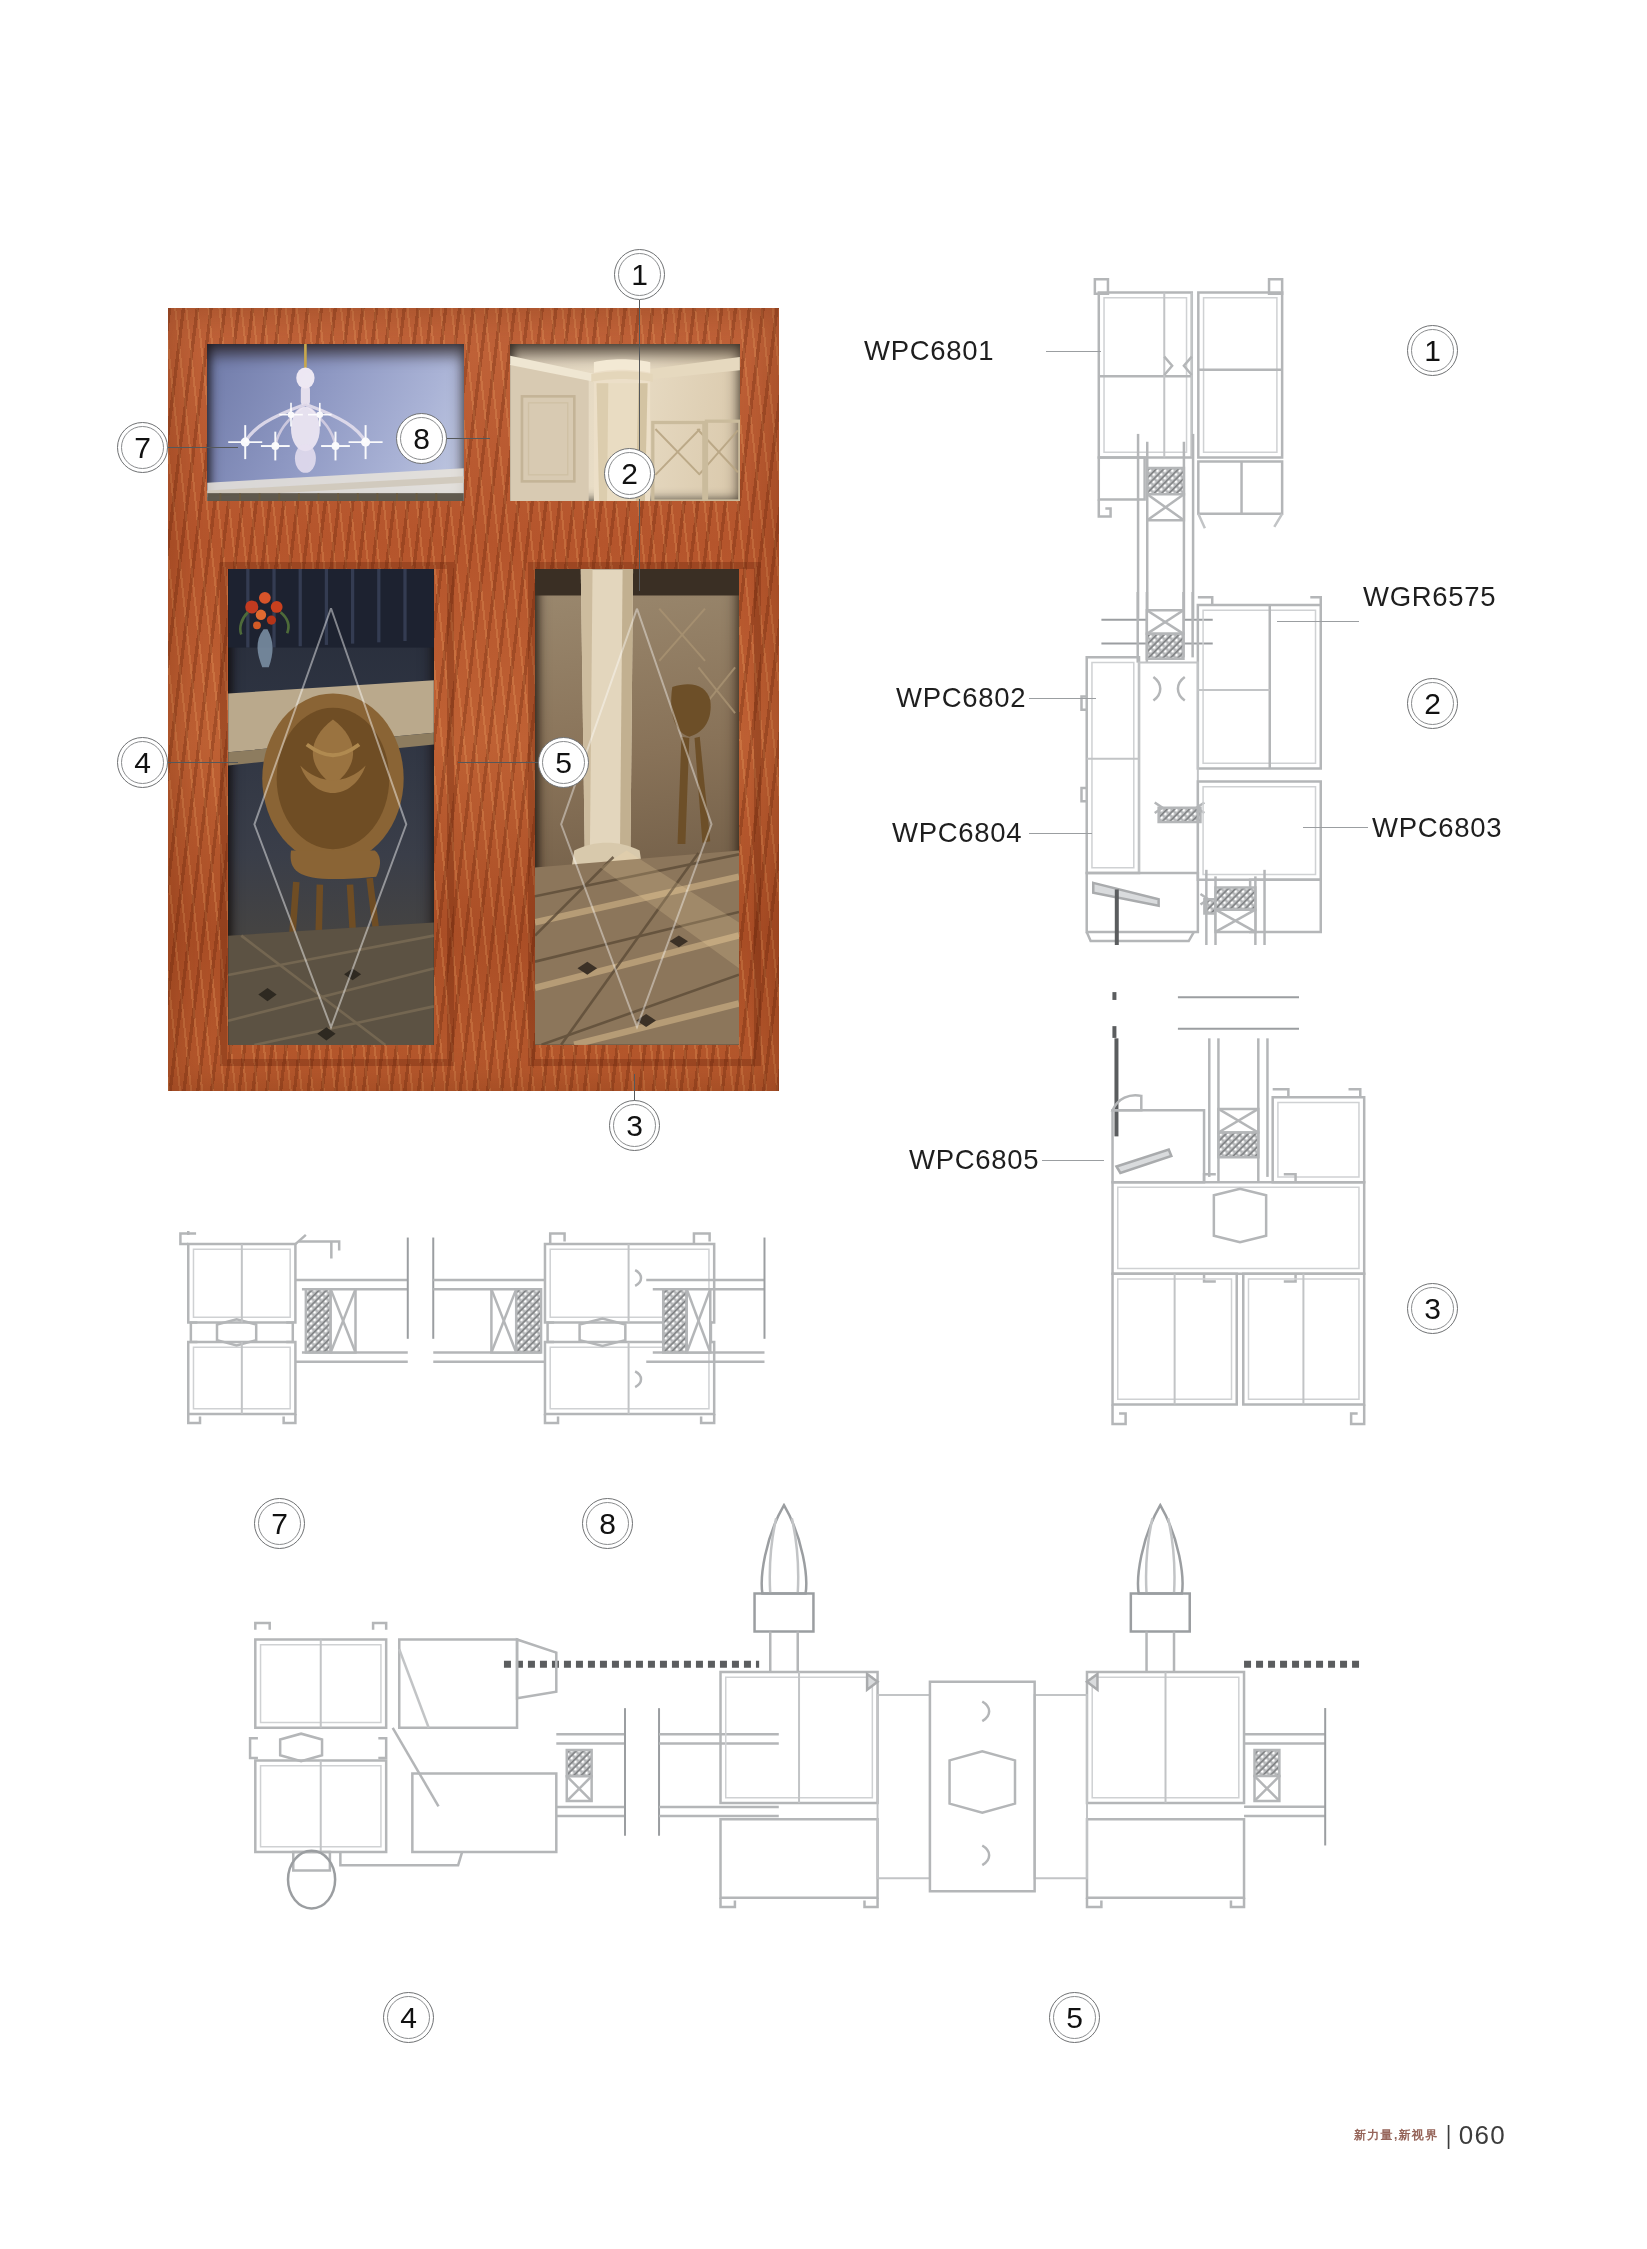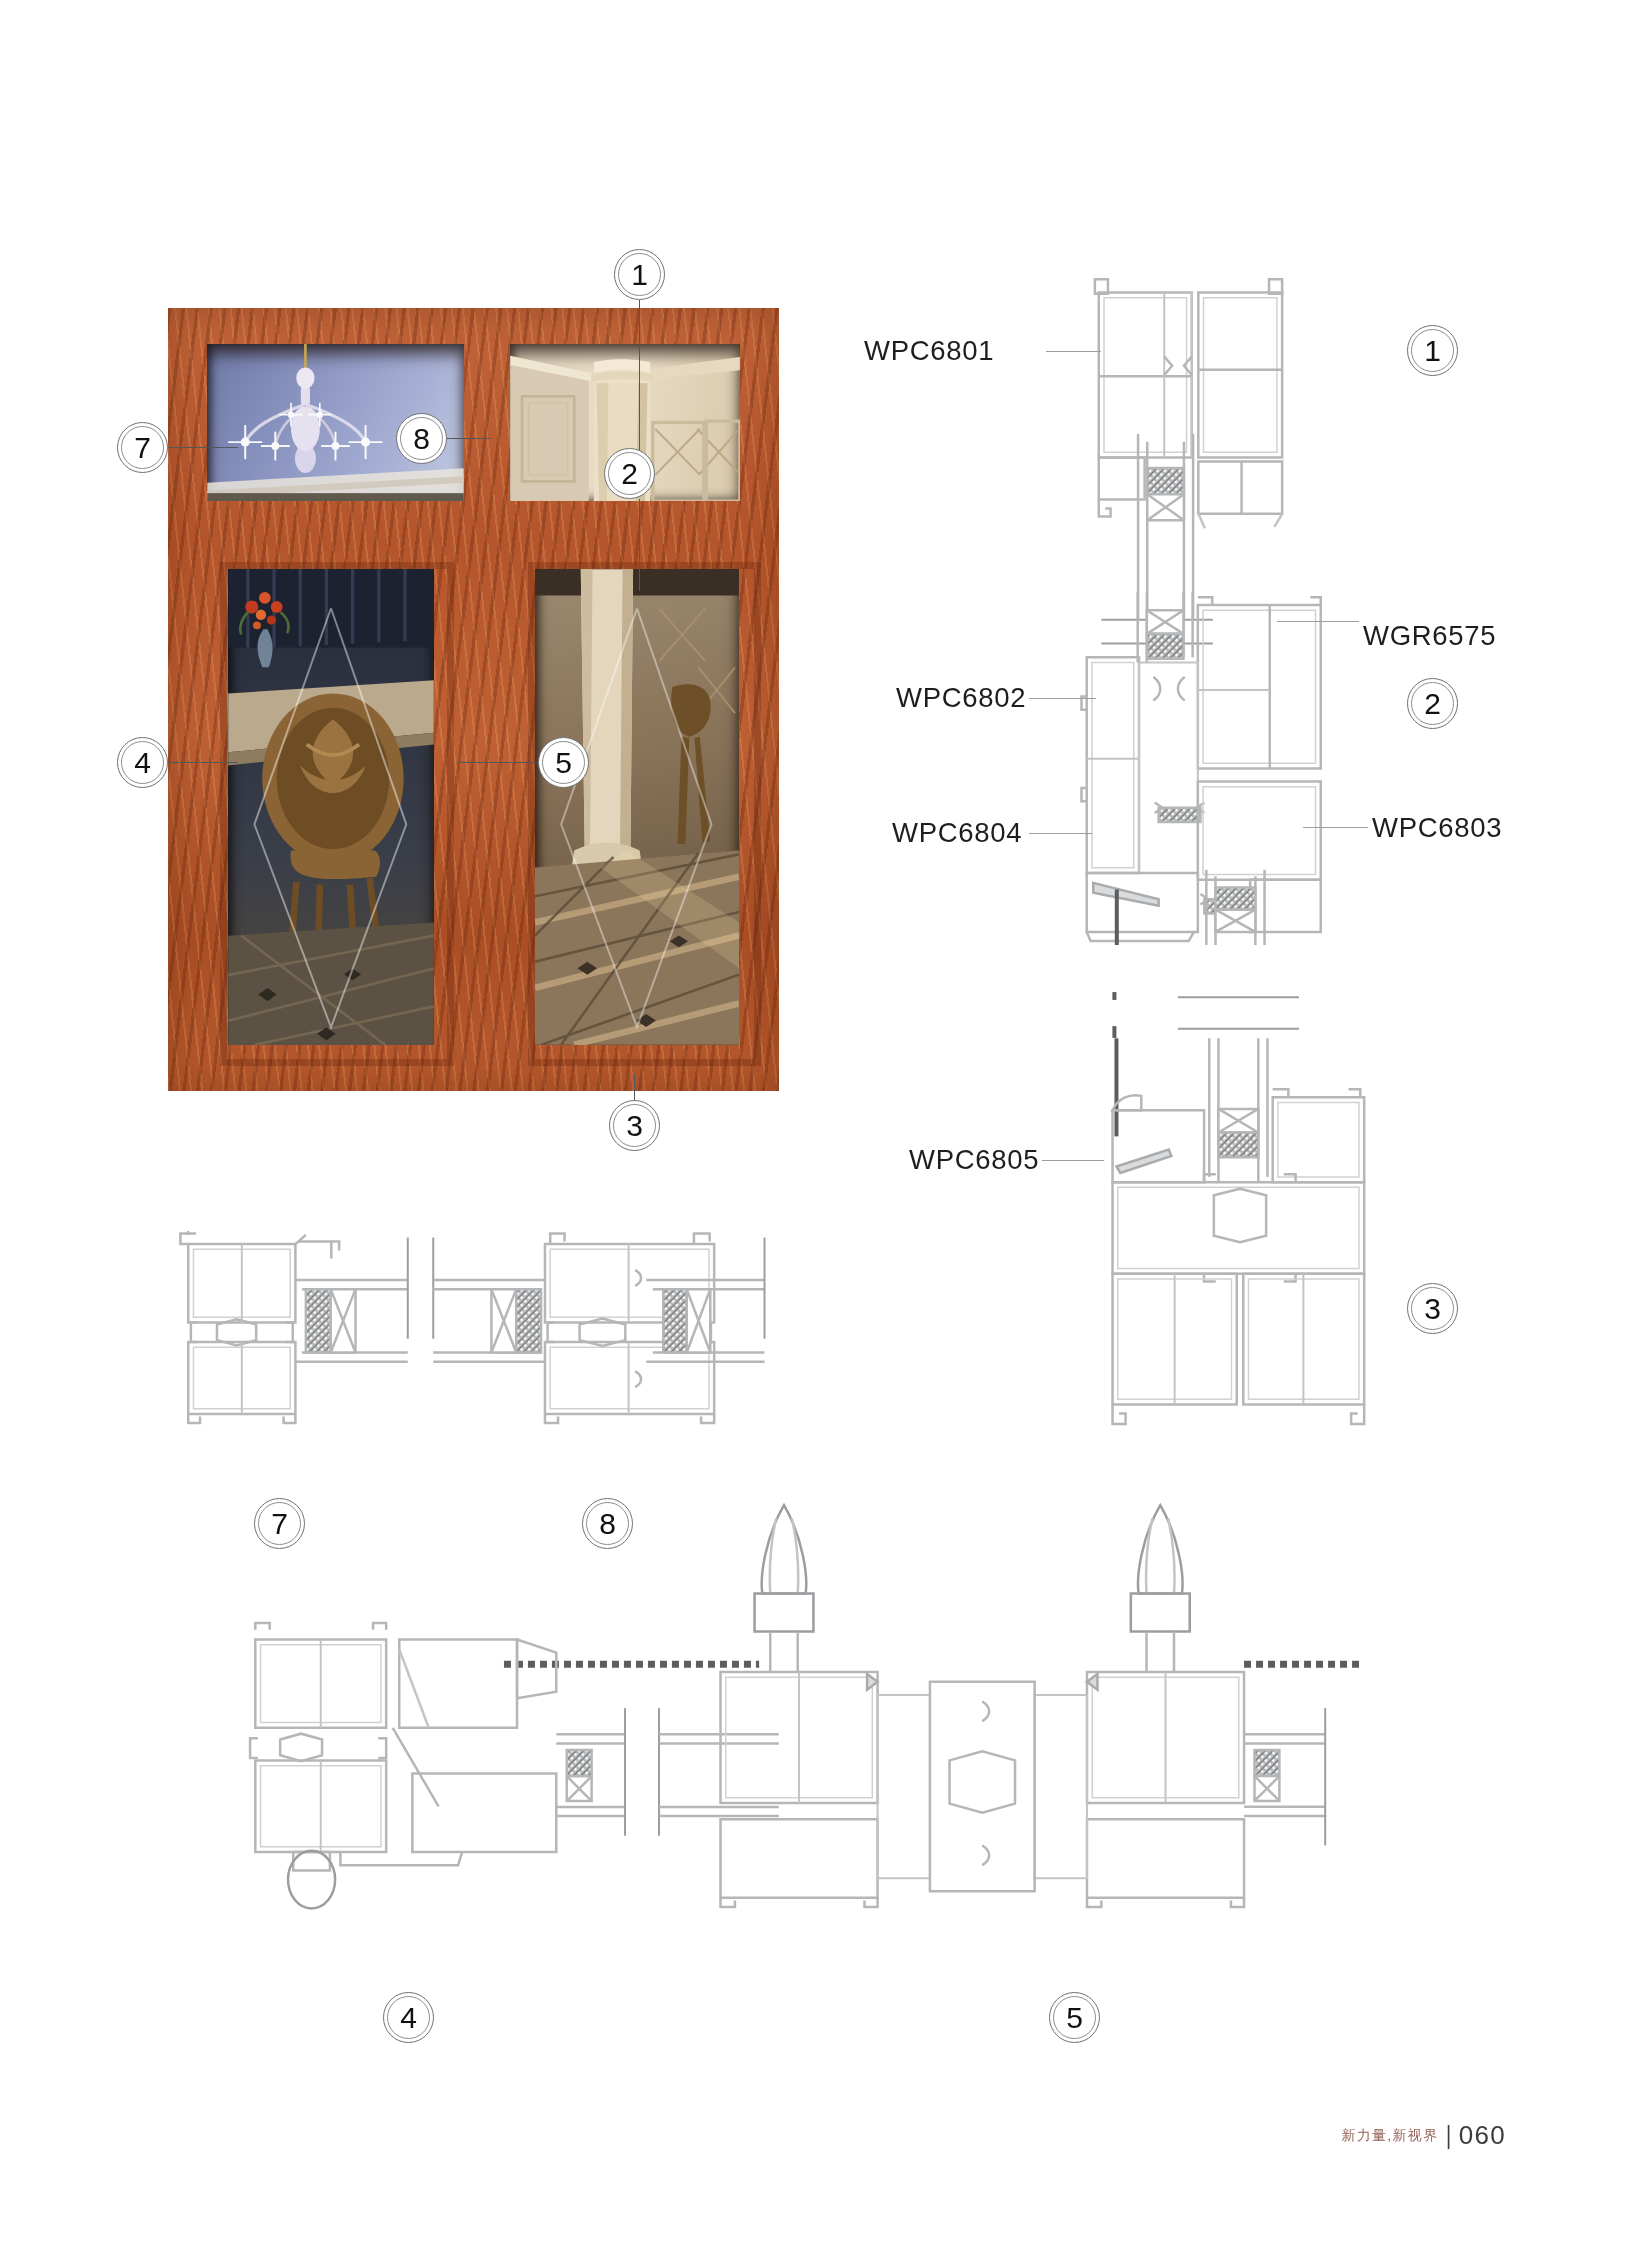--- a/index.html
+++ b/index.html
@@ -39,21 +39,21 @@
   }
   .pane{
     position:absolute;overflow:hidden;
     box-shadow:inset 0 10.5px 14.4px rgba(20,8,2,.65), inset 0 -3.9px 9.2px rgba(0,0,0,.35), inset 3.9px 0 7.9px rgba(0,0,0,.3);
   }
   .pane svg{position:absolute;left:0;top:0;}
   
   .draw line,.draw path,.draw rect,.draw polyline,.draw polygon,.draw circle,.draw ellipse{vector-effect:non-scaling-stroke;}
   
   #footer{position:absolute;right:141px;top:2120px;display:flex;align-items:center;gap:6.5px;}
-  #footer .slogan{font-size:14px;color:#96655a;letter-spacing:1.3px;}
+  #footer .slogan{font-size:12px;color:#96655a;letter-spacing:1.3px;font-weight:bold;}
   #footer .bar{font-size:26px;color:#3c3c3c;font-weight:700;transform:scaleX(.5);}
   #footer .pno{font-size:26px;color:#3c3c3c;font-weight:400;letter-spacing:1.3px;}
 </style>
 </head>
 <body>
 
 <div id="canvas">
 
   <div id="photo">
 
@@ -423,21 +423,21 @@
     <rect x="210" y="360" width="185" height="200"></rect>
     <rect x="218" y="368" width="169" height="184" stroke="#cfd1d3" stroke-width="1.5"></rect>
     <line x1="105" y1="360" x2="105" y2="560" stroke="#c2c4c6" stroke-width="2"></line>
     <line x1="302" y1="360" x2="302" y2="560" stroke="#c2c4c6" stroke-width="2"></line>
     <path d="M10 560 l0 30 20 0 0 -16 -10 0 M395 560 l0 30 -20 0 0 -16 10 0"></path>
   </svg>
 
   <div class="plabel" style="left:864px;top:335px;">WPC6801</div>
   <div class="lead-gray" style="left:1046px;top:351px;width:55px;"></div>
 
-  <div class="plabel" style="left:1363px;top:620px;">WGR6575</div>
+  <div class="plabel" style="left:1363px;top:581px;">WGR6575</div>
   <div class="lead-gray" style="left:1277px;top:621px;width:82px;"></div>
 
   <div class="plabel" style="left:896px;top:682px;">WPC6802</div>
   <div class="lead-gray" style="left:1029px;top:698px;width:67px;"></div>
 
   <div class="plabel" style="left:892px;top:817px;">WPC6804</div>
   <div class="lead-gray" style="left:1029px;top:833px;width:63px;"></div>
 
   <div class="plabel" style="left:1372px;top:812px;">WPC6803</div>
   <div class="lead-gray" style="left:1303px;top:827px;width:65px;"></div>

